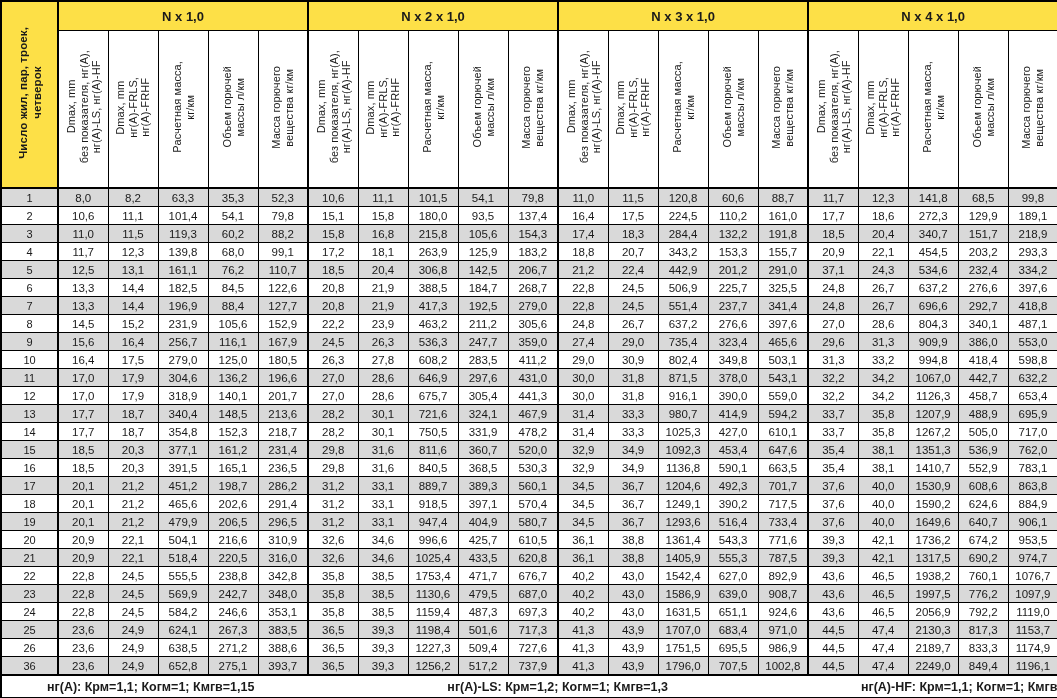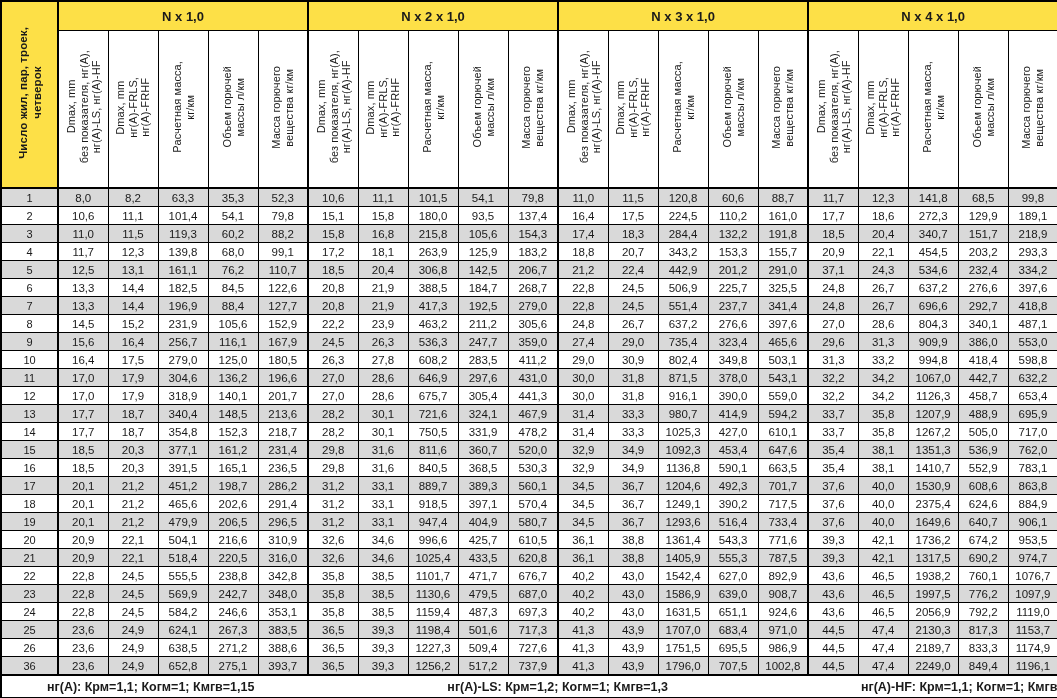--- a/index.html
+++ b/index.html
@@ -552,21 +552,21 @@
         <td>918,5</td>
         <td>397,1</td>
         <td>570,4</td>
         <td class="gsep">34,5</td>
         <td>36,7</td>
         <td>1249,1</td>
         <td>390,2</td>
         <td>717,5</td>
         <td class="gsep">37,6</td>
         <td>40,0</td>
-        <td>2375,4</td>
+        <td>1590,2</td>
         <td>624,6</td>
         <td>884,9</td>
       </tr>
       <tr class="shade">
         <td class="num">19</td>
         <td class="gsep">20,1</td>
         <td>21,2</td>
         <td>479,9</td>
         <td>206,5</td>
         <td>296,5</td>
@@ -634,21 +634,21 @@
       </tr>
       <tr>
         <td class="num">22</td>
         <td class="gsep">22,8</td>
         <td>24,5</td>
         <td>555,5</td>
         <td>238,8</td>
         <td>342,8</td>
         <td class="gsep">35,8</td>
         <td>38,5</td>
-        <td>1101,7</td>
+        <td>1753,4</td>
         <td>471,7</td>
         <td>676,7</td>
         <td class="gsep">40,2</td>
         <td>43,0</td>
         <td>1542,4</td>
         <td>627,0</td>
         <td>892,9</td>
         <td class="gsep">43,6</td>
         <td>46,5</td>
         <td>1938,2</td>

